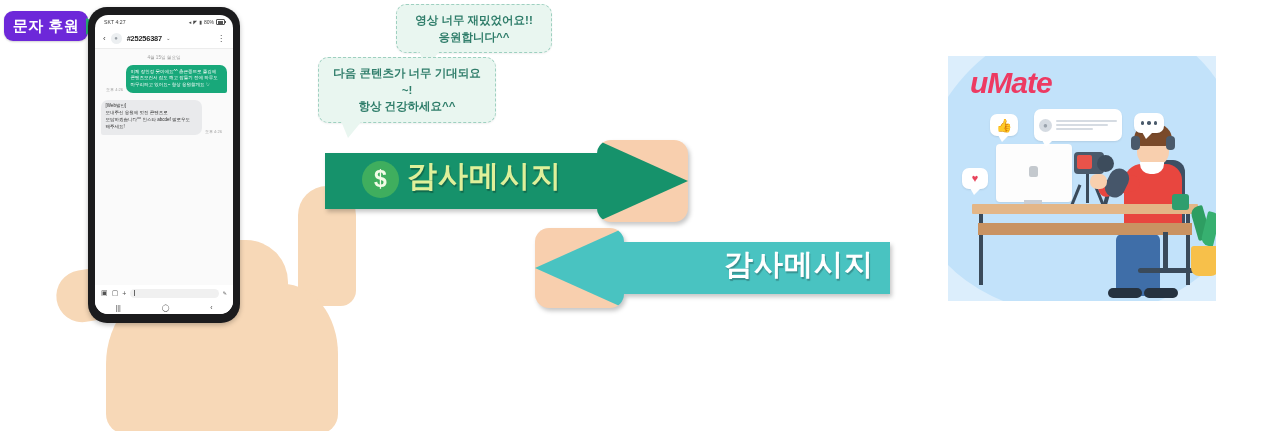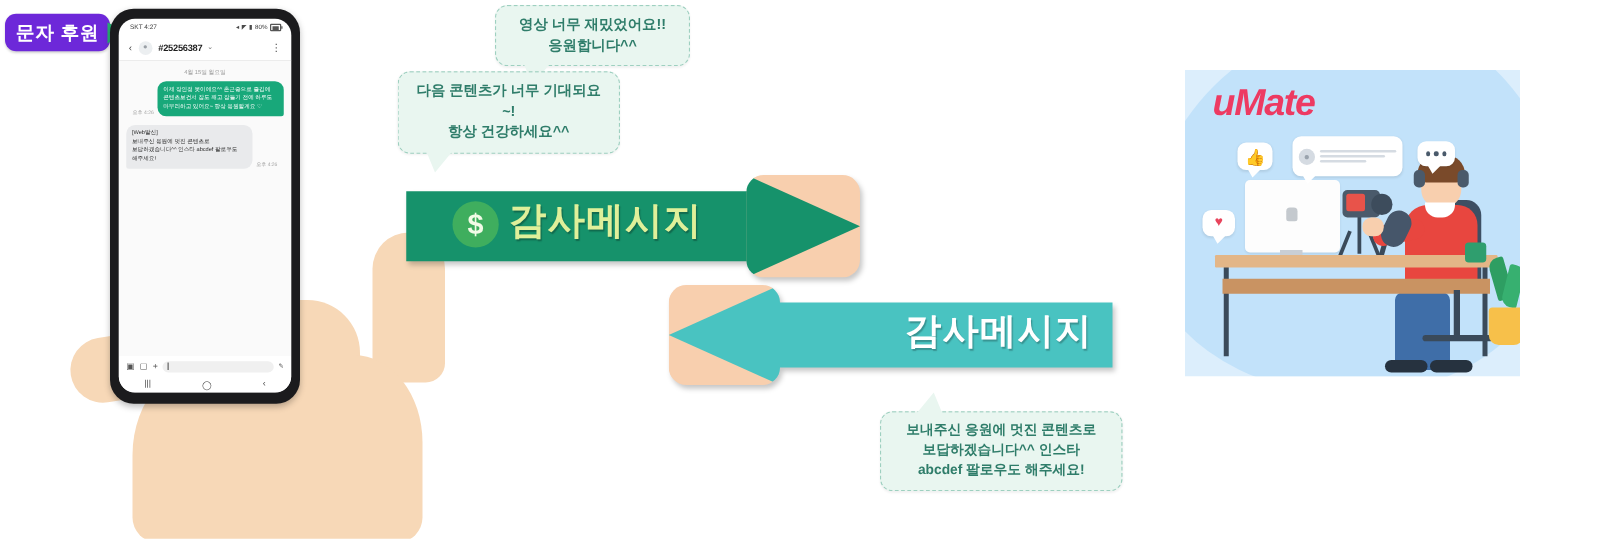--- a/index.html
+++ b/index.html
@@ -301,23 +301,20 @@
         <span>‹</span>
       </div>
 
     </div>
   </div>
 
   <div class="sbub" id="bubble-1">영상 너무 재밌었어요!!
 응원합니다^^<span class="tl"></span></div>
   <div class="sbub" id="bubble-2">다음 콘텐츠가 너무 기대되요~!
 항상 건강하세요^^<span class="tl"></span></div>
-  <div class="sbub" id="bubble-3">보내주신 응원에 멋진 콘텐츠로
-보답하겠습니다^^ 인스타
-abcdef 팔로우도 해주세요!<span class="tl"></span></div>
 
   <div class="arrow" id="arrow-sponsor">
     <div class="body"></div>
     <div class="head"></div>
     <div class="coin">
       <span>$</span>
     </div>
     <div class="label">감사메시지</div>
   </div>
 

